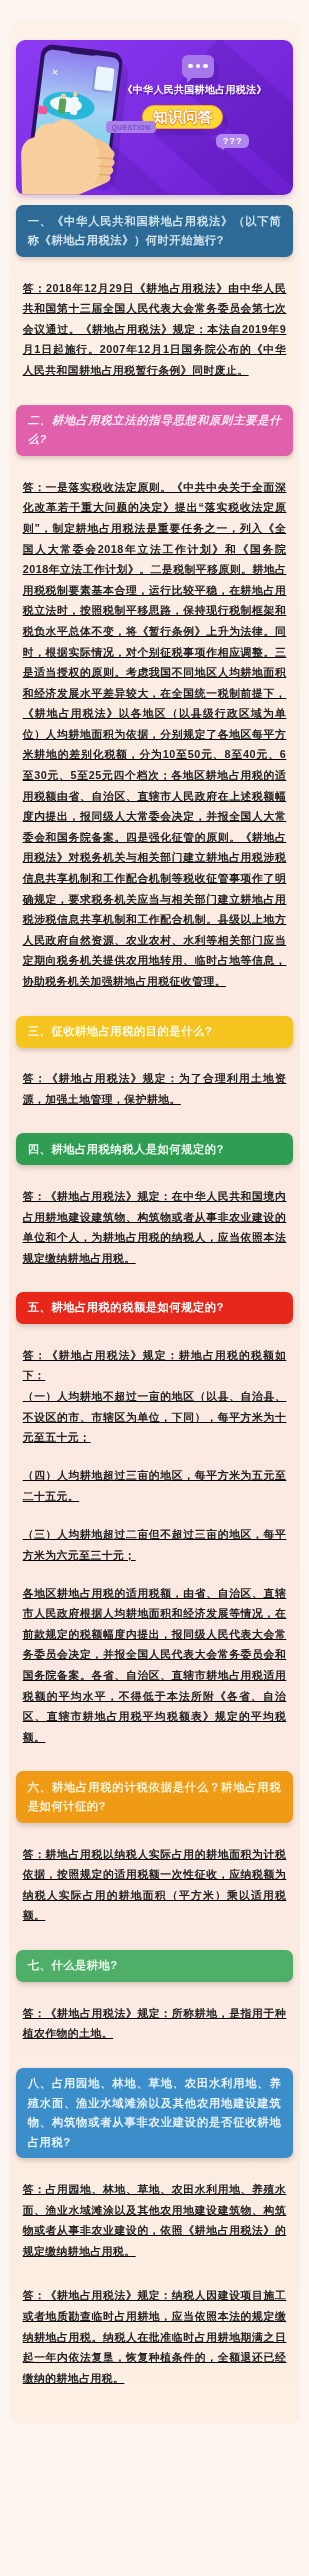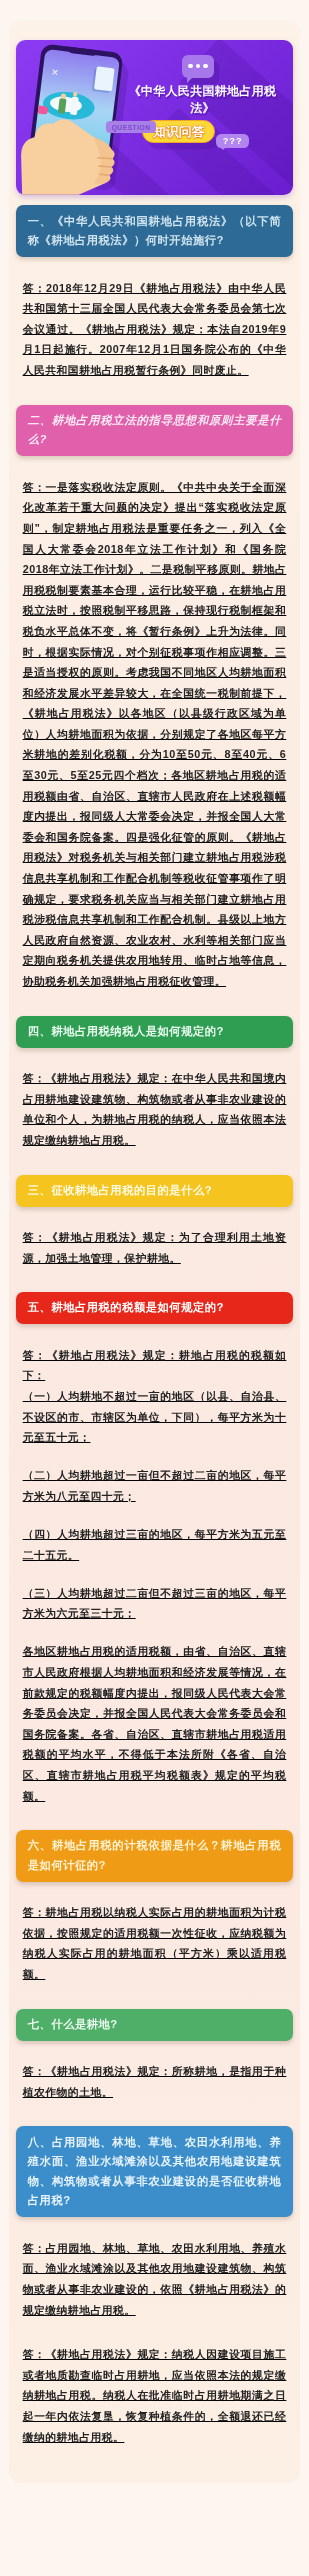--- a/index.html
+++ b/index.html
@@ -57,27 +57,27 @@
   .hand{position:absolute;left:1px;top:66px;width:108px;height:89px;}
   
   .dots-bubble{position:absolute;left:166px;top:14.4px;width:32px;height:23px;background:#a678ea;border-radius:6.2px;box-shadow:5.2px 6.2px 0 rgba(52,8,120,.18);}
   .dots-bubble:after{content:"";position:absolute;left:4.1px;bottom:-5.2px;border:3.6px solid transparent;border-top-color:#a678ea;border-left-color:#a678ea;}
   .dots-bubble .dot{position:absolute;top:9.3px;width:4.6px;height:4.6px;border-radius:50%;background:#ffffff;}
   .dots-bubble .dot:nth-child(1){left:5.7px;}
   .dots-bubble .dot:nth-child(2){left:13.4px;}
   .dots-bubble .dot:nth-child(3){left:21px;}
   .banner-title{
     position:absolute;left:106px;top:43px;width:160px;
-    text-align:center;color:#ffffff;font-size:12px;font-weight:800;
+    text-align:left;color:#ffffff;font-size:10px;font-weight:800;
     letter-spacing:0.3px;text-shadow:1px 1.5px 0 rgba(60,6,130,.45);
   }
   .badge{
-    position:absolute;left:126px;top:80px;
+    position:absolute;left:126px;top:65px;
     background:#ffd937;border:1.5px solid #f2a428;border-radius:12.4px;
-    padding:1.5px 9.3px;font-size:13px;font-weight:800;color:#ffffff;
+    padding:1.5px 9.3px;font-size:15px;font-weight:800;color:#ffffff;
     text-shadow:-0.5px 0 1px #e87d18,0.5px 0 1px #e87d18,0 -0.5px 1px #e87d18,0 0.5px 1px #e87d18;
     box-shadow:5.2px 6.2px 0 rgba(52,8,120,.18);
   }
   .q-bubble{
     position:absolute;left:90px;top:81px;background:#a97fe8;color:#7a48cc;
     font-size:6.7px;font-weight:800;padding:2.6px 5.2px;border-radius:4.1px;letter-spacing:0.5px;
   }
   .q-bubble:after{content:"";position:absolute;left:5.2px;top:-4.6px;border:3.1px solid transparent;border-bottom-color:#a97fe8;}
   .mystery-bubble{
     position:absolute;left:200px;top:94px;background:#b286ee;color:#ffffff;
@@ -161,43 +161,42 @@
   </section>
         <section class="qa">
     <div class="q-header" style="background: rgb(225, 96, 171);">
       <span class="q-text" style="color: rgb(253, 233, 244); font-style: italic;">二、耕地占用税立法的指导思想和原则主要是什么?</span>
     </div>
     <div class="answer">
             <p class="">答：一是落实税收法定原则。《中共中央关于全面深化改革若干重大问题的决定》提出“落实税收法定原则”，制定耕地占用税法是重要任务之一，列入《全国人大常委会2018年立法工作计划》和《国务院2018年立法工作计划》。二是税制平移原则。耕地占用税税制要素基本合理，运行比较平稳，在耕地占用税立法时，按照税制平移思路，保持现行税制框架和税负水平总体不变，将《暂行条例》上升为法律。同时，根据实际情况，对个别征税事项作相应调整。三是适当授权的原则。考虑我国不同地区人均耕地面积和经济发展水平差异较大，在全国统一税制前提下，《耕地占用税法》以各地区（以县级行政区域为单位）人均耕地面积为依据，分别规定了各地区每平方米耕地的差别化税额，分为10至50元、8至40元、6至30元、5至25元四个档次；各地区耕地占用税的适用税额由省、自治区、直辖市人民政府在上述税额幅度内提出，报同级人大常委会决定，并报全国人大常委会和国务院备案。四是强化征管的原则。《耕地占用税法》对税务机关与相关部门建立耕地占用税涉税信息共享机制和工作配合机制等税收征管事项作了明确规定，要求税务机关应当与相关部门建立耕地占用税涉税信息共享机制和工作配合机制。县级以上地方人民政府自然资源、农业农村、水利等相关部门应当定期向税务机关提供农用地转用、临时占地等信息，协助税务机关加强耕地占用税征收管理。</p>
           </div>
   </section>
         <section class="qa">
+    <div class="q-header" style="background: rgb(246, 196, 31);">
+      <span class="q-text" style="color: rgb(255, 251, 230);">三、征收耕地占用税的目的是什么?</span>
+    </div>
+    <div class="answer">
+            <p class="">答：《耕地占用税法》规定：为了合理利用土地资源，加强土地管理，保护耕地。</p>
+          </div>
+  </section>
+        <section class="qa">
     <div class="q-header" style="background: rgb(47, 158, 83);">
       <span class="q-text" style="color: rgb(234, 251, 239);">四、耕地占用税纳税人是如何规定的?</span>
     </div>
     <div class="answer">
             <p class="">答：《耕地占用税法》规定：在中华人民共和国境内占用耕地建设建筑物、构筑物或者从事非农业建设的单位和个人，为耕地占用税的纳税人，应当依照本法规定缴纳耕地占用税。</p>
           </div>
   </section>
         <section class="qa">
-    <div class="q-header" style="background: rgb(246, 196, 31);">
-      <span class="q-text" style="color: rgb(255, 251, 230);">三、征收耕地占用税的目的是什么?</span>
-    </div>
-    <div class="answer">
-            <p class="">答：《耕地占用税法》规定：为了合理利用土地资源，加强土地管理，保护耕地。</p>
-          </div>
-  </section>
-        <section class="qa">
     <div class="q-header" style="background: rgb(232, 39, 27);">
       <span class="q-text" style="color: rgb(255, 255, 255);">五、耕地占用税的税额是如何规定的?</span>
     </div>
     <div class="answer">
             <p class="">答：《耕地占用税法》规定：耕地占用税的税额如下：</p>
             <p class="">（一）人均耕地不超过一亩的地区（以县、自治县、不设区的市、市辖区为单位，下同），每平方米为十元至五十元；</p>
-            <p class="sp">（二）人均耕地超过一亩但不超过二亩的地区，每平方米为八元至四十元；</p>
             <p class="sp">（四）人均耕地超过三亩的地区，每平方米为五元至二十五元。</p>
             <p class="sp">（三）人均耕地超过二亩但不超过三亩的地区，每平方米为六元至三十元；</p>
             <p class="sp">各地区耕地占用税的适用税额，由省、自治区、直辖市人民政府根据人均耕地面积和经济发展等情况，在前款规定的税额幅度内提出，报同级人民代表大会常务委员会决定，并报全国人民代表大会常务委员会和国务院备案。各省、自治区、直辖市耕地占用税适用税额的平均水平，不得低于本法所附《各省、自治区、直辖市耕地占用税平均税额表》规定的平均税额。</p>
           </div>
   </section>
         <section class="qa">
     <div class="q-header" style="background: rgb(240, 155, 22);">
       <span class="q-text" style="color: rgb(253, 243, 210);">六、耕地占用税的计税依据是什么？耕地占用税是如何计征的?</span>
     </div>
     <div class="answer">

